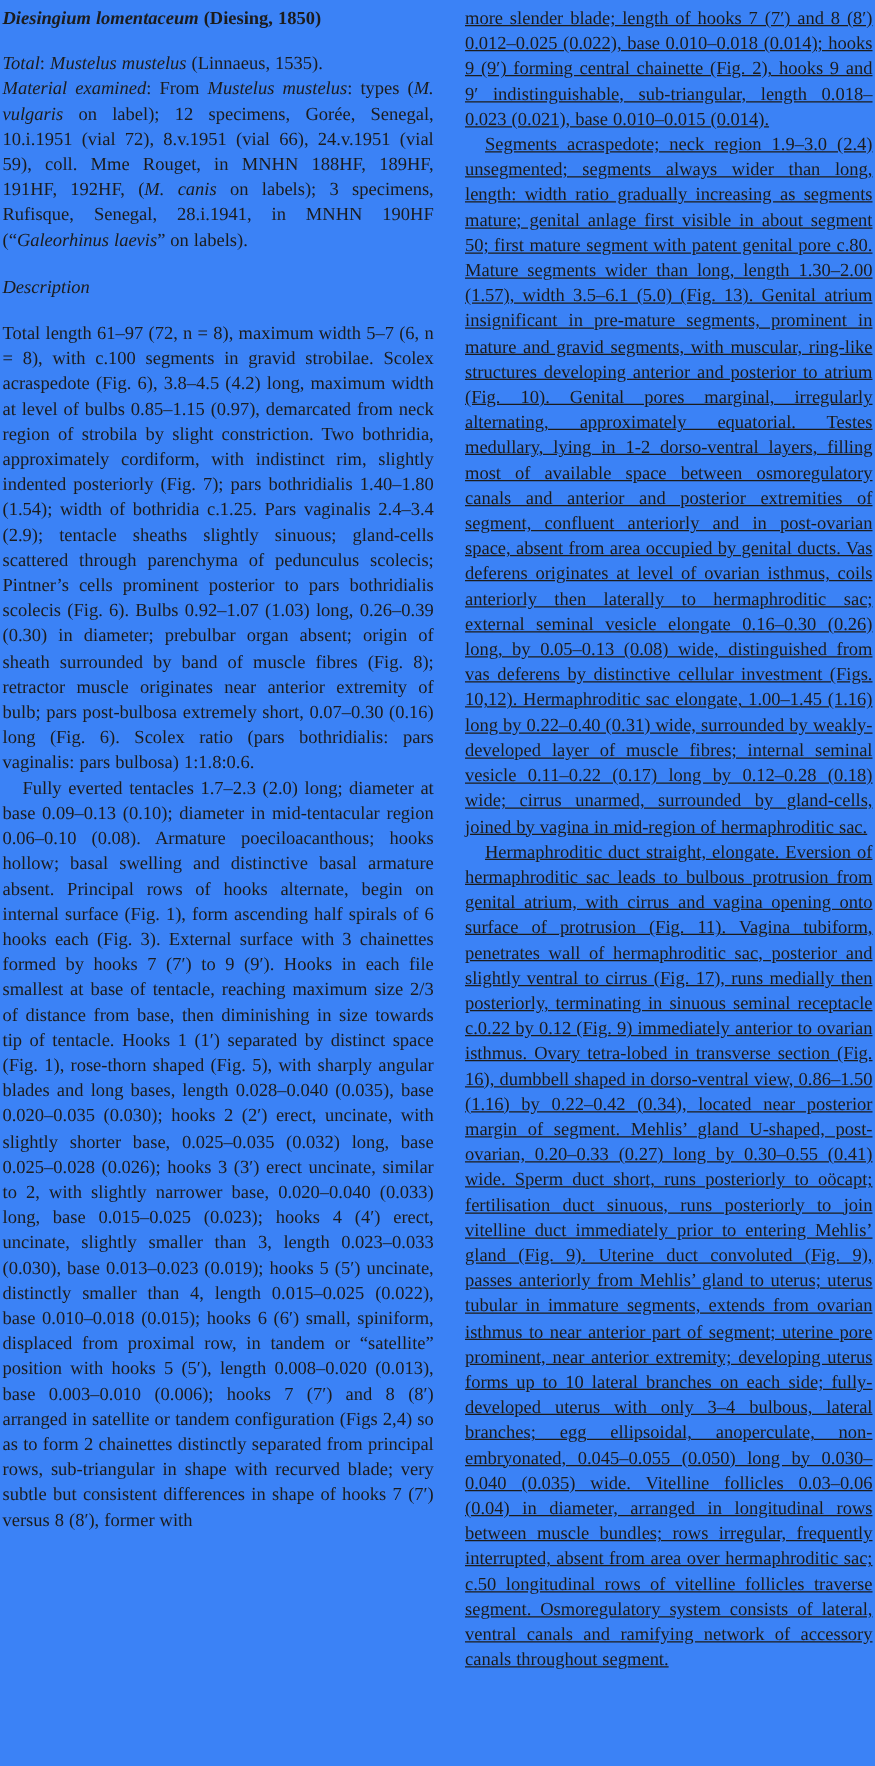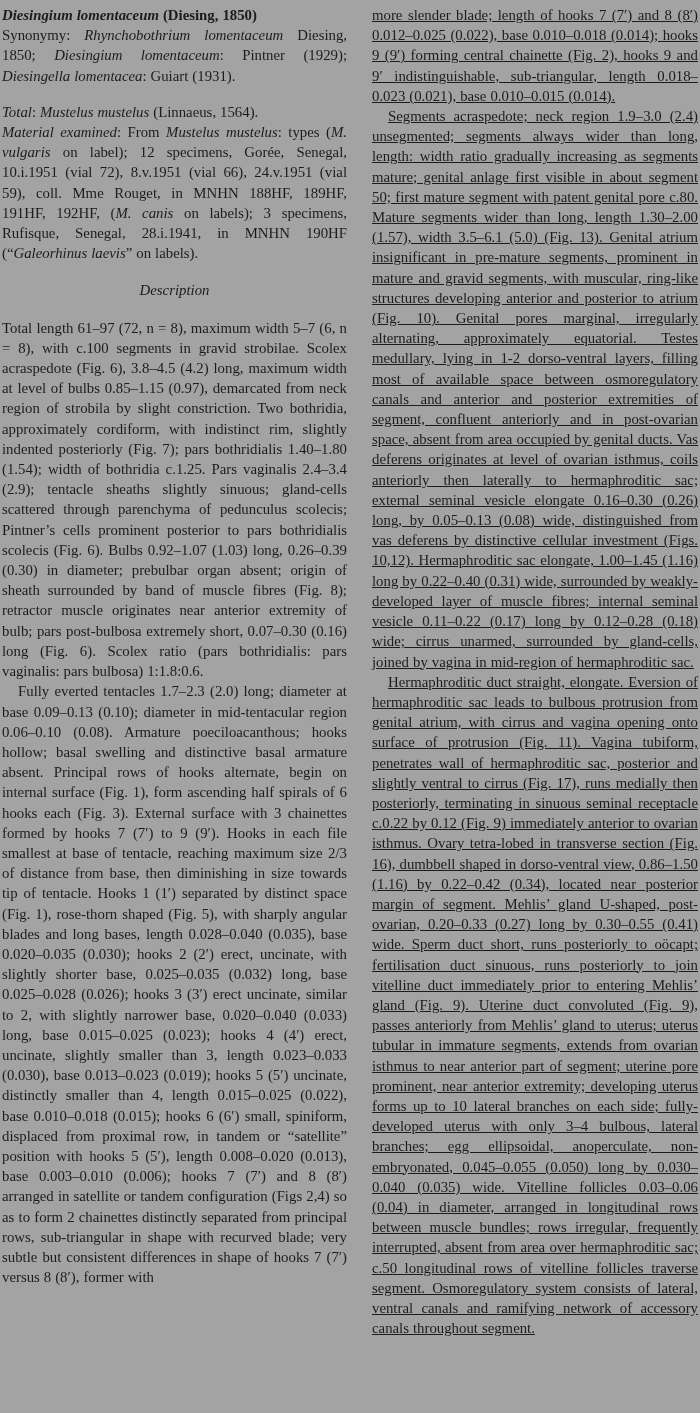--- a/index.html
+++ b/index.html
@@ -24,36 +24,35 @@
     text-align: justify;
     hyphens: auto;
     -webkit-hyphens: auto;
     word-spacing: 0.02em;
   }
   .column-left  { left: 2px;   width: 345px; }
   .column-right { left: 372px; width: 326px; text-decoration: underline; }
   p { margin: 0; padding: 0; }
   .indent { text-indent: 16px; }
   .species-heading { text-align: left; }
-  .section-heading { text-align: center; }
+  .section-heading { text-align: left; }
   .run-r  { font-style: normal;  font-weight: normal; }
   .run-i  { font-style: italic;  font-weight: normal; }
   .run-b  { font-style: normal;  font-weight: bold; }
   .run-bi { font-style: italic;  font-weight: bold; }
   .spacer { width: 100%; }
 </style>
 </head>
 <body>
 
-<div class="page" style="background: #a3a3a3; color: rgb(28, 28, 28);">
+<div class="page" style="background: #3b82f6; color: rgb(28, 28, 28);">
   <div class="column column-left">
       <p class="species-heading"><span class="run-bi">Diesingium lomentaceum</span><span class="run-b"> (Diesing, 1850)</span></p>
-      <p class="para"><span class="run-r">Synonymy: </span><span class="run-i">Rhynchobothrium lomentaceum</span><span class="run-r"> Diesing, 1850; </span><span class="run-i">Diesingium lomentaceum</span><span class="run-r">: Pintner (1929); </span><span class="run-i">Diesingella lomentacea</span><span class="run-r">: Guiart (1931).</span></p>
       <div class="spacer" style="height: 16px;"></div>
-      <p class="para"><span class="run-i">Total</span><span class="run-r">: </span><span class="run-i">Mustelus mustelus</span><span class="run-r"> (Linnaeus, 1564).</span></p>
+      <p class="para"><span class="run-i">Total</span><span class="run-r">: </span><span class="run-i">Mustelus mustelus</span><span class="run-r"> (Linnaeus, 1535).</span></p>
       <p class="para"><span class="run-i">Material examined</span><span class="run-r">: From </span><span class="run-i">Mustelus mustelus</span><span class="run-r">: types (</span><span class="run-i">M. vulgaris</span><span class="run-r"> on label); 12 specimens, Gorée, Senegal, 10.i.1951 (vial 72), 8.v.1951 (vial 66), 24.v.1951 (vial 59), coll. Mme Rouget, in MNHN 188HF, 189HF, 191HF, 192HF, (</span><span class="run-i">M. canis</span><span class="run-r"> on labels); 3 specimens, Rufisque, Senegal, 28.i.1941, in MNHN 190HF (“</span><span class="run-i">Galeorhinus laevis</span><span class="run-r">” on labels).</span></p>
       <div class="spacer" style="height: 17px;"></div>
       <p class="section-heading"><span class="run-i">Description</span></p>
       <div class="spacer" style="height: 17px;"></div>
       <p class="para"><span class="run-r">Total length 61–97 (72, n = 8), maximum width 5–7 (6, n = 8), with c.100 segments in gravid strobilae. Scolex acraspedote (Fig. 6), 3.8–4.5 (4.2) long, maximum width at level of bulbs 0.85–1.15 (0.97), demarcated from neck region of strobila by slight constriction. Two bothridia, approximately cordiform, with indistinct rim, slightly indented posteriorly (Fig. 7); pars bothridialis 1.40–1.80 (1.54); width of bothridia c.1.25. Pars vaginalis 2.4–3.4 (2.9); tentacle sheaths slightly sinuous; gland-cells scattered through parenchyma of pedunculus scolecis; Pintner’s cells prominent posterior to pars bothridialis scolecis (Fig. 6). Bulbs 0.92–1.07 (1.03) long, 0.26–0.39 (0.30) in diameter; prebulbar organ absent; origin of sheath surrounded by band of muscle fibres (Fig. 8); retractor muscle originates near anterior extremity of bulb; pars post-bulbosa extremely short, 0.07–0.30 (0.16) long (Fig. 6). Scolex ratio (pars bothridialis: pars vaginalis: pars bulbosa) 1:1.8:0.6.</span></p>
       <p class="para indent"><span class="run-r">Fully everted tentacles 1.7–2.3 (2.0) long; diameter at base 0.09–0.13 (0.10); diameter in mid-tentacular region 0.06–0.10 (0.08). Armature poeciloacanthous; hooks hollow; basal swelling and distinctive basal armature absent. Principal rows of hooks alternate, begin on internal surface (Fig. 1), form ascending half spirals of 6 hooks each (Fig. 3). External surface with 3 chainettes formed by hooks 7 (7′) to 9 (9′). Hooks in each file smallest at base of tentacle, reaching maximum size 2/3 of distance from base, then diminishing in size towards tip of tentacle. Hooks 1 (1′) separated by distinct space (Fig. 1), rose-thorn shaped (Fig. 5), with sharply angular blades and long bases, length 0.028–0.040 (0.035), base 0.020–0.035 (0.030); hooks 2 (2′) erect, uncinate, with slightly shorter base, 0.025–0.035 (0.032) long, base 0.025–0.028 (0.026); hooks 3 (3′) erect uncinate, similar to 2, with slightly narrower base, 0.020–0.040 (0.033) long, base 0.015–0.025 (0.023); hooks 4 (4′) erect, uncinate, slightly smaller than 3, length 0.023–0.033 (0.030), base 0.013–0.023 (0.019); hooks 5 (5′) uncinate, distinctly smaller than 4, length 0.015–0.025 (0.022), base 0.010–0.018 (0.015); hooks 6 (6′) small, spiniform, displaced from proximal row, in tandem or “satellite” position with hooks 5 (5′), length 0.008–0.020 (0.013), base 0.003–0.010 (0.006); hooks 7 (7′) and 8 (8′) arranged in satellite or tandem configuration (Figs 2,4) so as to form 2 chainettes distinctly separated from principal rows, sub-triangular in shape with recurved blade; very subtle but consistent differences in shape of hooks 7 (7′) versus 8 (8′), former with</span></p>
     </div>
   <div class="column column-right">
       <p class="para"><span class="run-r">more slender blade; length of hooks 7 (7′) and 8 (8′) 0.012–0.025 (0.022), base 0.010–0.018 (0.014); hooks 9 (9′) forming central chainette (Fig. 2), hooks 9 and 9′ indistinguishable, sub-triangular, length 0.018–0.023 (0.021), base 0.010–0.015 (0.014).</span></p>
       <p class="para indent"><span class="run-r">Segments acraspedote; neck region 1.9–3.0 (2.4) unsegmented; segments always wider than long, length: width ratio gradually increasing as segments mature; genital anlage first visible in about segment 50; first mature segment with patent genital pore c.80. Mature segments wider than long, length 1.30–2.00 (1.57), width 3.5–6.1 (5.0) (Fig. 13). Genital atrium insignificant in pre-mature segments, prominent in mature and gravid segments, with muscular, ring-like structures developing anterior and posterior to atrium (Fig. 10). Genital pores marginal, irregularly alternating, approximately equatorial. Testes medullary, lying in 1-2 dorso-ventral layers, filling most of available space between osmoregulatory canals and anterior and posterior extremities of segment, confluent anteriorly and in post-ovarian space, absent from area occupied by genital ducts. Vas deferens originates at level of ovarian isthmus, coils anteriorly then laterally to hermaphroditic sac; external seminal vesicle elongate 0.16–0.30 (0.26) long, by 0.05–0.13 (0.08) wide, distinguished from vas deferens by distinctive cellular investment (Figs. 10,12). Hermaphroditic sac elongate, 1.00–1.45 (1.16) long by 0.22–0.40 (0.31) wide, surrounded by weakly-developed layer of muscle fibres; internal seminal vesicle 0.11–0.22 (0.17) long by 0.12–0.28 (0.18) wide; cirrus unarmed, surrounded by gland-cells, joined by vagina in mid-region of hermaphroditic sac.</span></p>

